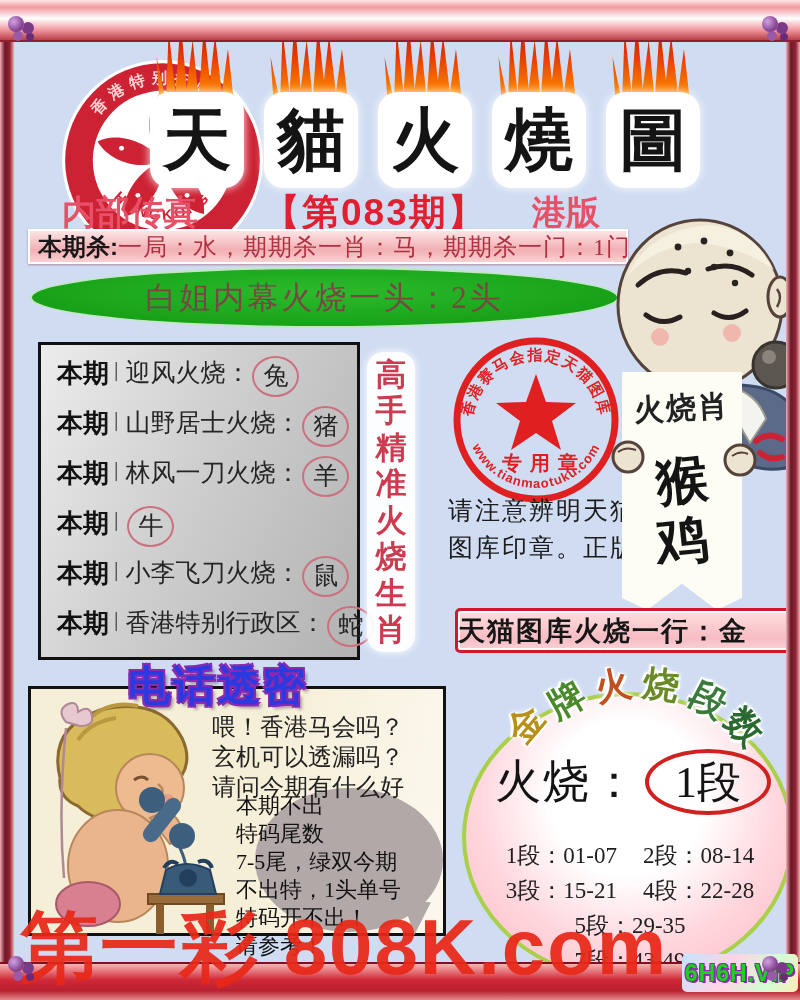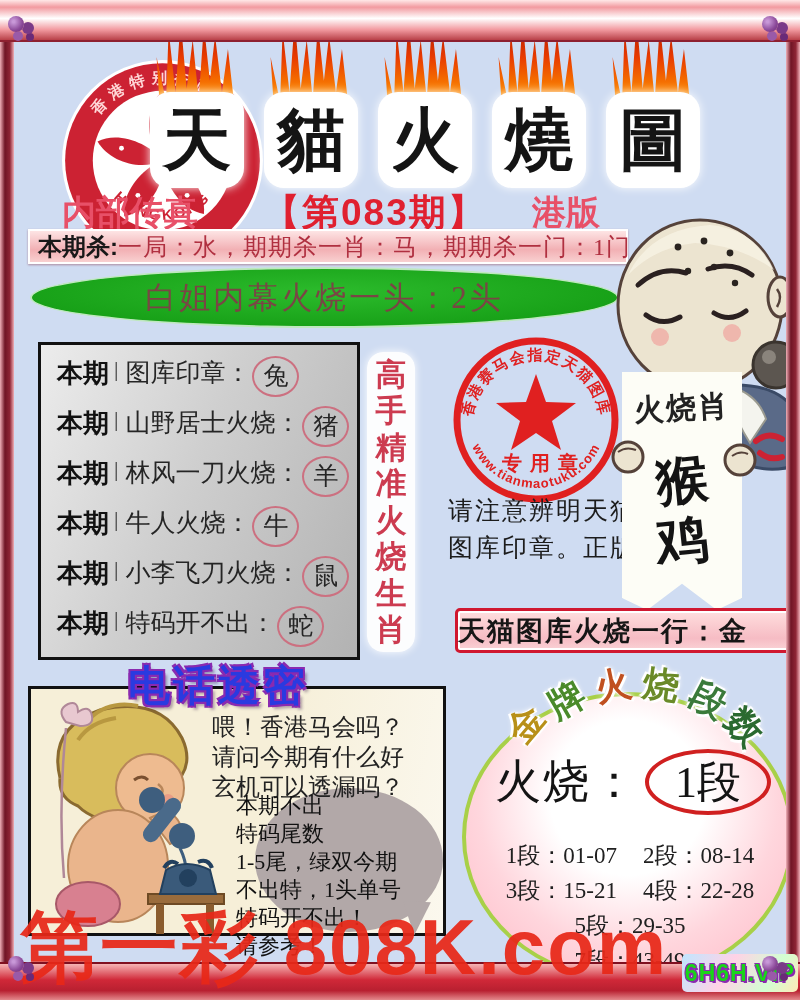--- a/index.html
+++ b/index.html
@@ -261,51 +261,50 @@
 <svg class="abs hands" viewBox="0 0 180 50">
   <circle cx="28" cy="25" r="15" fill="#ece4d0" stroke="#55423a" stroke-width="3"></circle>
   <circle cx="140" cy="28" r="15" fill="#ece4d0" stroke="#55423a" stroke-width="3"></circle>
   <path d="M18,20 q8,-6 18,-2 M132,24 q8,-6 16,-2" stroke="#55423a" stroke-width="2" fill="none"></path>
 </svg>
 
 <div class="abs fire-box">
   <div class="fire-row">
     <span class="fire-label">本期</span>
       <span class="fire-sep">|</span>
-    <span class="fire-text">图库印章：</span>
+    <span class="fire-text">迎风火烧：</span>
     <span class="fire-animal">兔</span>
   </div>
   <div class="fire-row">
     <span class="fire-label">本期</span>
       <span class="fire-sep">|</span>
     <span class="fire-text">山野居士火烧：</span>
     <span class="fire-animal">猪</span>
   </div>
   <div class="fire-row">
     <span class="fire-label">本期</span>
       <span class="fire-sep">|</span>
     <span class="fire-text">林风一刀火烧：</span>
     <span class="fire-animal">羊</span>
   </div>
   <div class="fire-row">
     <span class="fire-label">本期</span>
       <span class="fire-sep">|</span>
-    <span class="fire-text">牛人火烧：</span>
     <span class="fire-animal">牛</span>
   </div>
   <div class="fire-row">
     <span class="fire-label">本期</span>
       <span class="fire-sep">|</span>
     <span class="fire-text">小李飞刀火烧：</span>
     <span class="fire-animal">鼠</span>
   </div>
   <div class="fire-row">
     <span class="fire-label">本期</span>
       <span class="fire-sep">|</span>
-    <span class="fire-text">特码开不出：</span>
+    <span class="fire-text">香港特别行政区：</span>
     <span class="fire-animal">蛇</span>
   </div>
 </div>
 
 <div class="abs vbanner">
   <span>高</span>
   <span>手</span>
   <span>精</span>
   <span>准</span>
   <span>火</span>
@@ -335,29 +334,29 @@
 </div>
 
 <div class="abs gold-row">
   <span>天猫图库火烧一行：金</span>
 </div>
 
 <div class="abs phone-box"></div>
 <div class="abs phone-title">电话透密</div>
 <div class="abs phone-q">
   <div>喂！香港马会吗？</div>
+  <div>玄机可以透漏吗？</div>
   <div>请问今期有什么好</div>
-  <div>玄机可以透漏吗？</div>
 </div>
 <div class="abs bubble"></div>
 <div class="abs bubble-tail"></div>
 <div class="abs bubble-text">
   <div>本期不出</div>
   <div>特码尾数</div>
-  <div>1-5尾，绿双今期</div>
+  <div>7-5尾，绿双今期</div>
   <div>不出特，1头单号</div>
   <div>特码开不出！</div>
   <div>请参考！</div>
 </div>
 <svg class="abs baby" viewBox="0 0 200 246">
   <path d="M30,90 Q18,40 70,22 Q130,8 152,50 Q166,80 140,100 Q150,130 120,132 Q70,140 48,118 Q28,110 30,90" fill="#d8bc5c" stroke="#8a6a30" stroke-width="3"></path>
   <path d="M60,30 Q80,12 108,18 M48,52 Q60,34 86,30" stroke="#b89840" stroke-width="4" fill="none"></path>
   <path d="M36,34 q-10,-12 2,-18 q10,-4 10,8 q12,-8 14,4 q2,10 -12,10 Z" fill="#e8c8d0" stroke="#b08898" stroke-width="2"></path>
   <path d="M36,40 Q28,120 34,190" stroke="#b08898" stroke-width="2.5" fill="none"></path>
   <circle cx="120" cy="100" r="34" fill="#eebb90" stroke="#b8865a" stroke-width="2"></circle>

